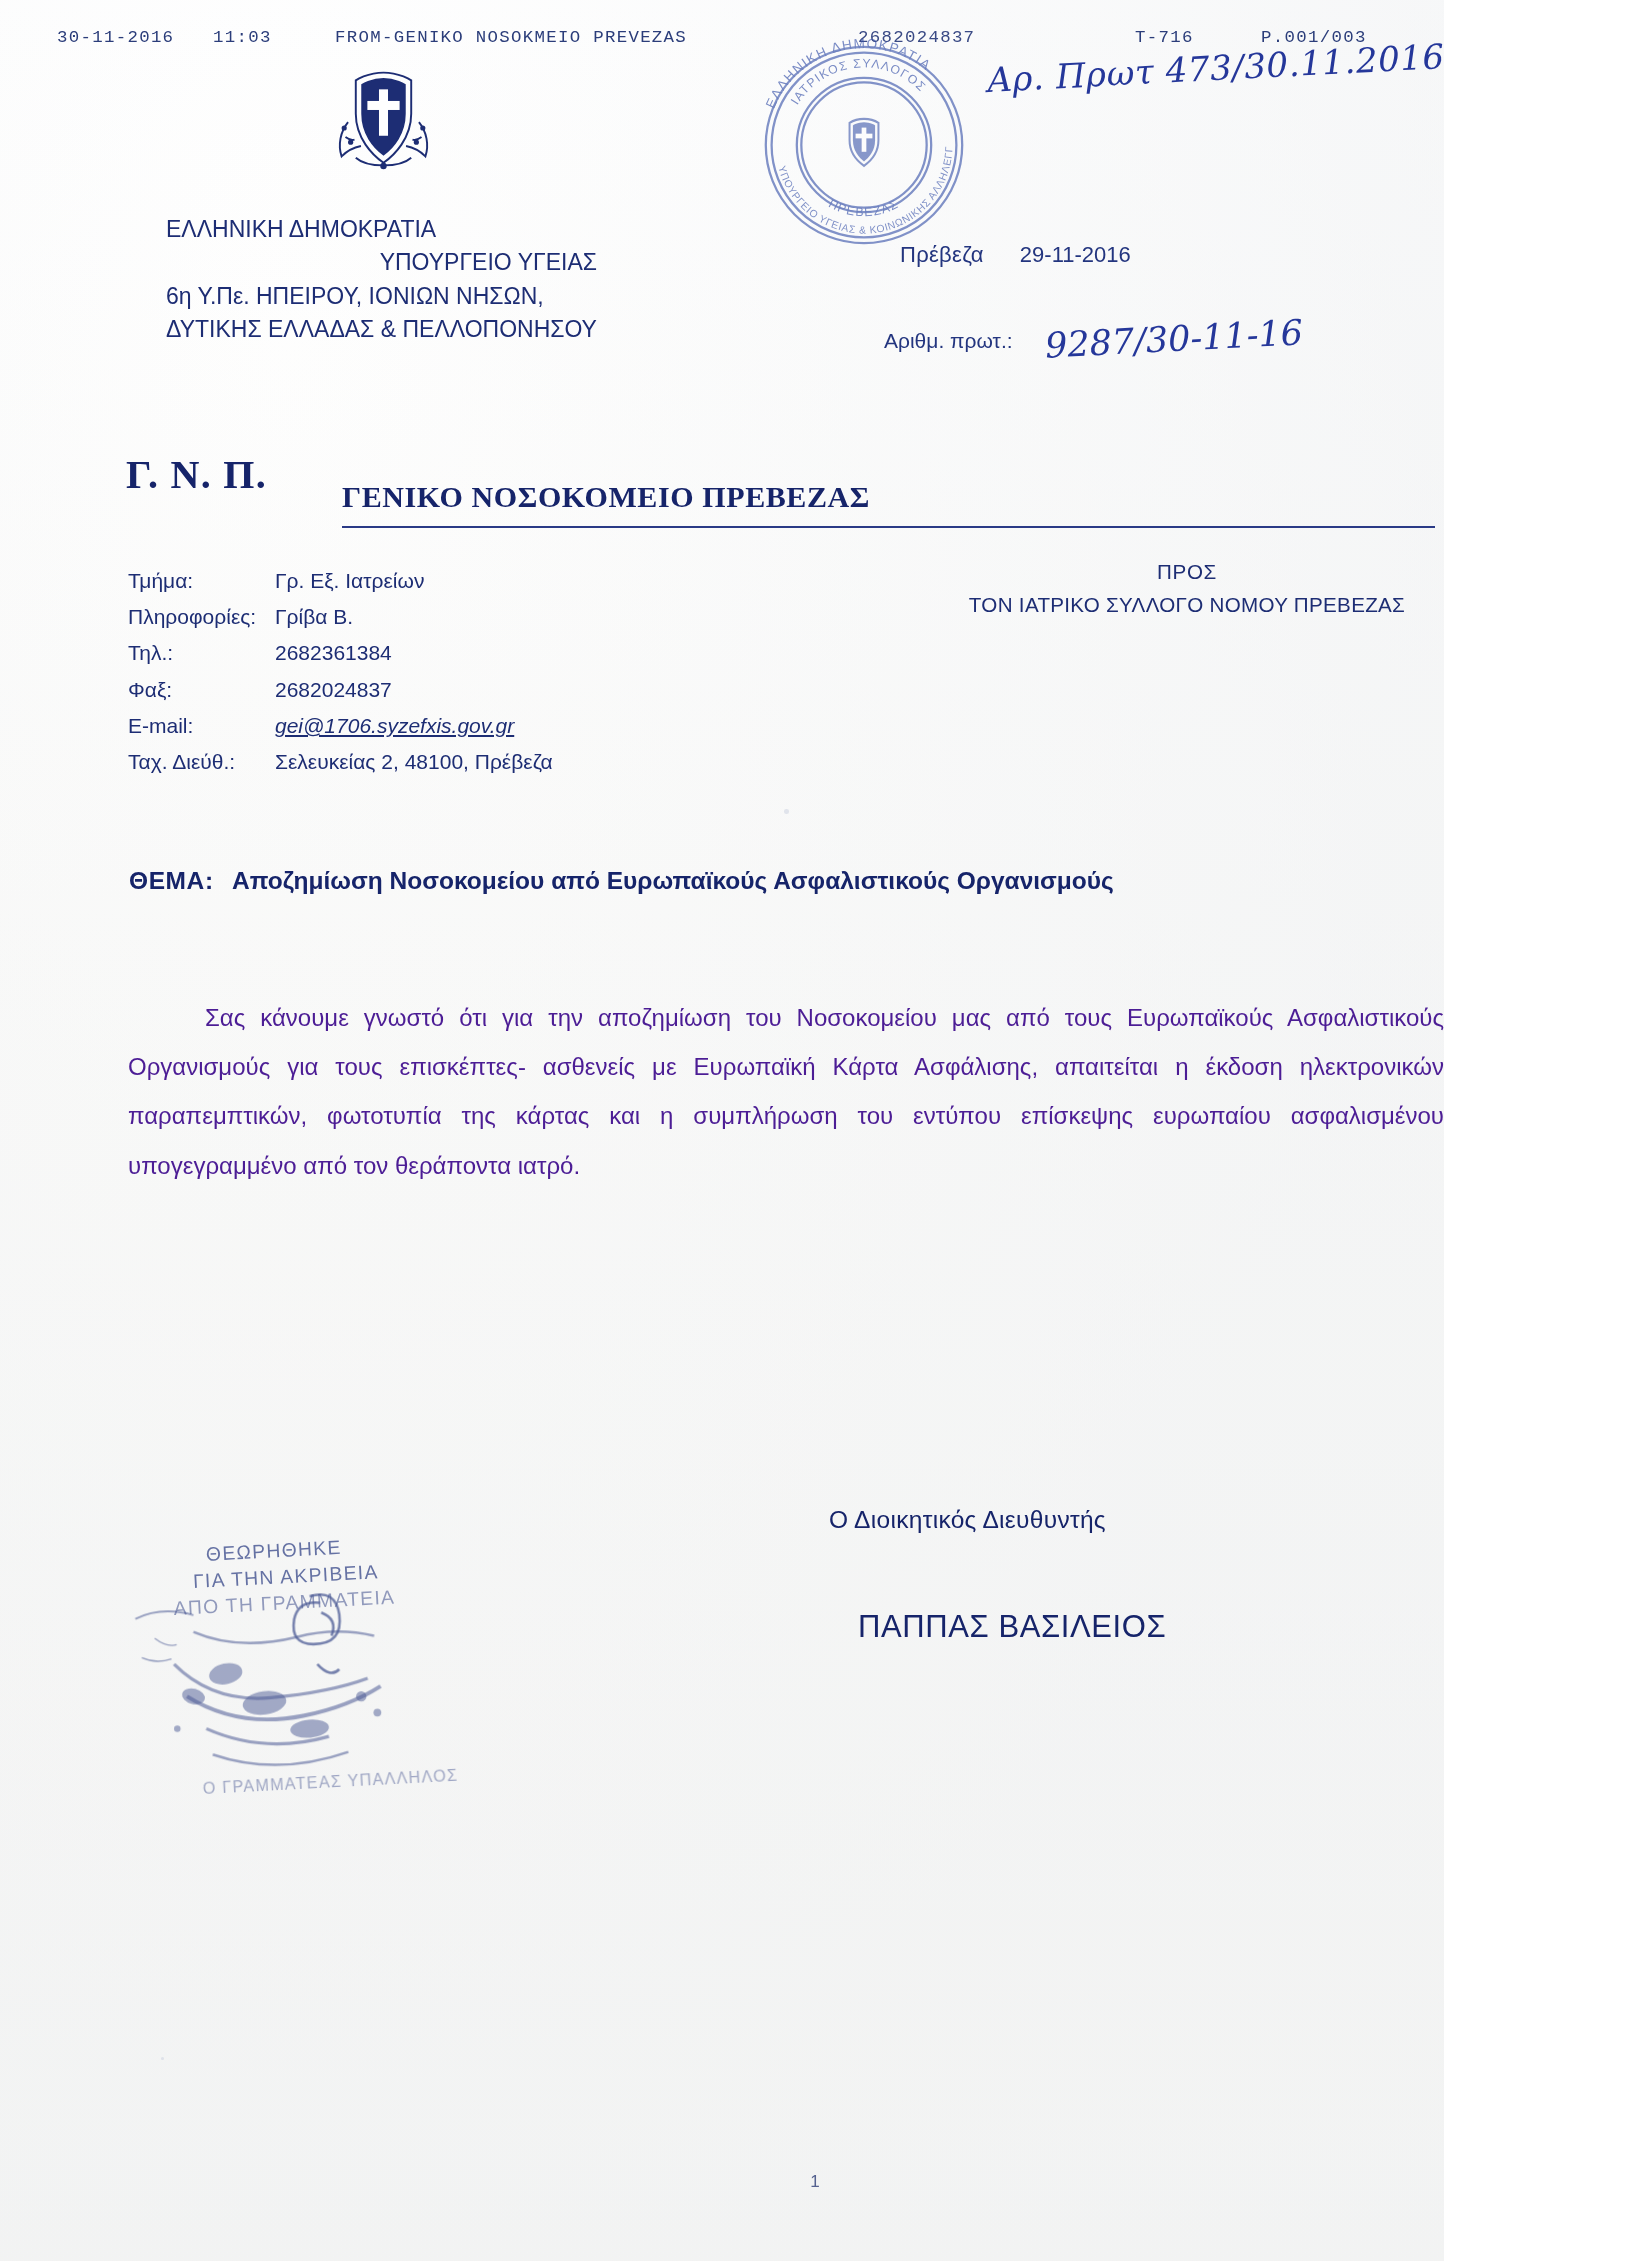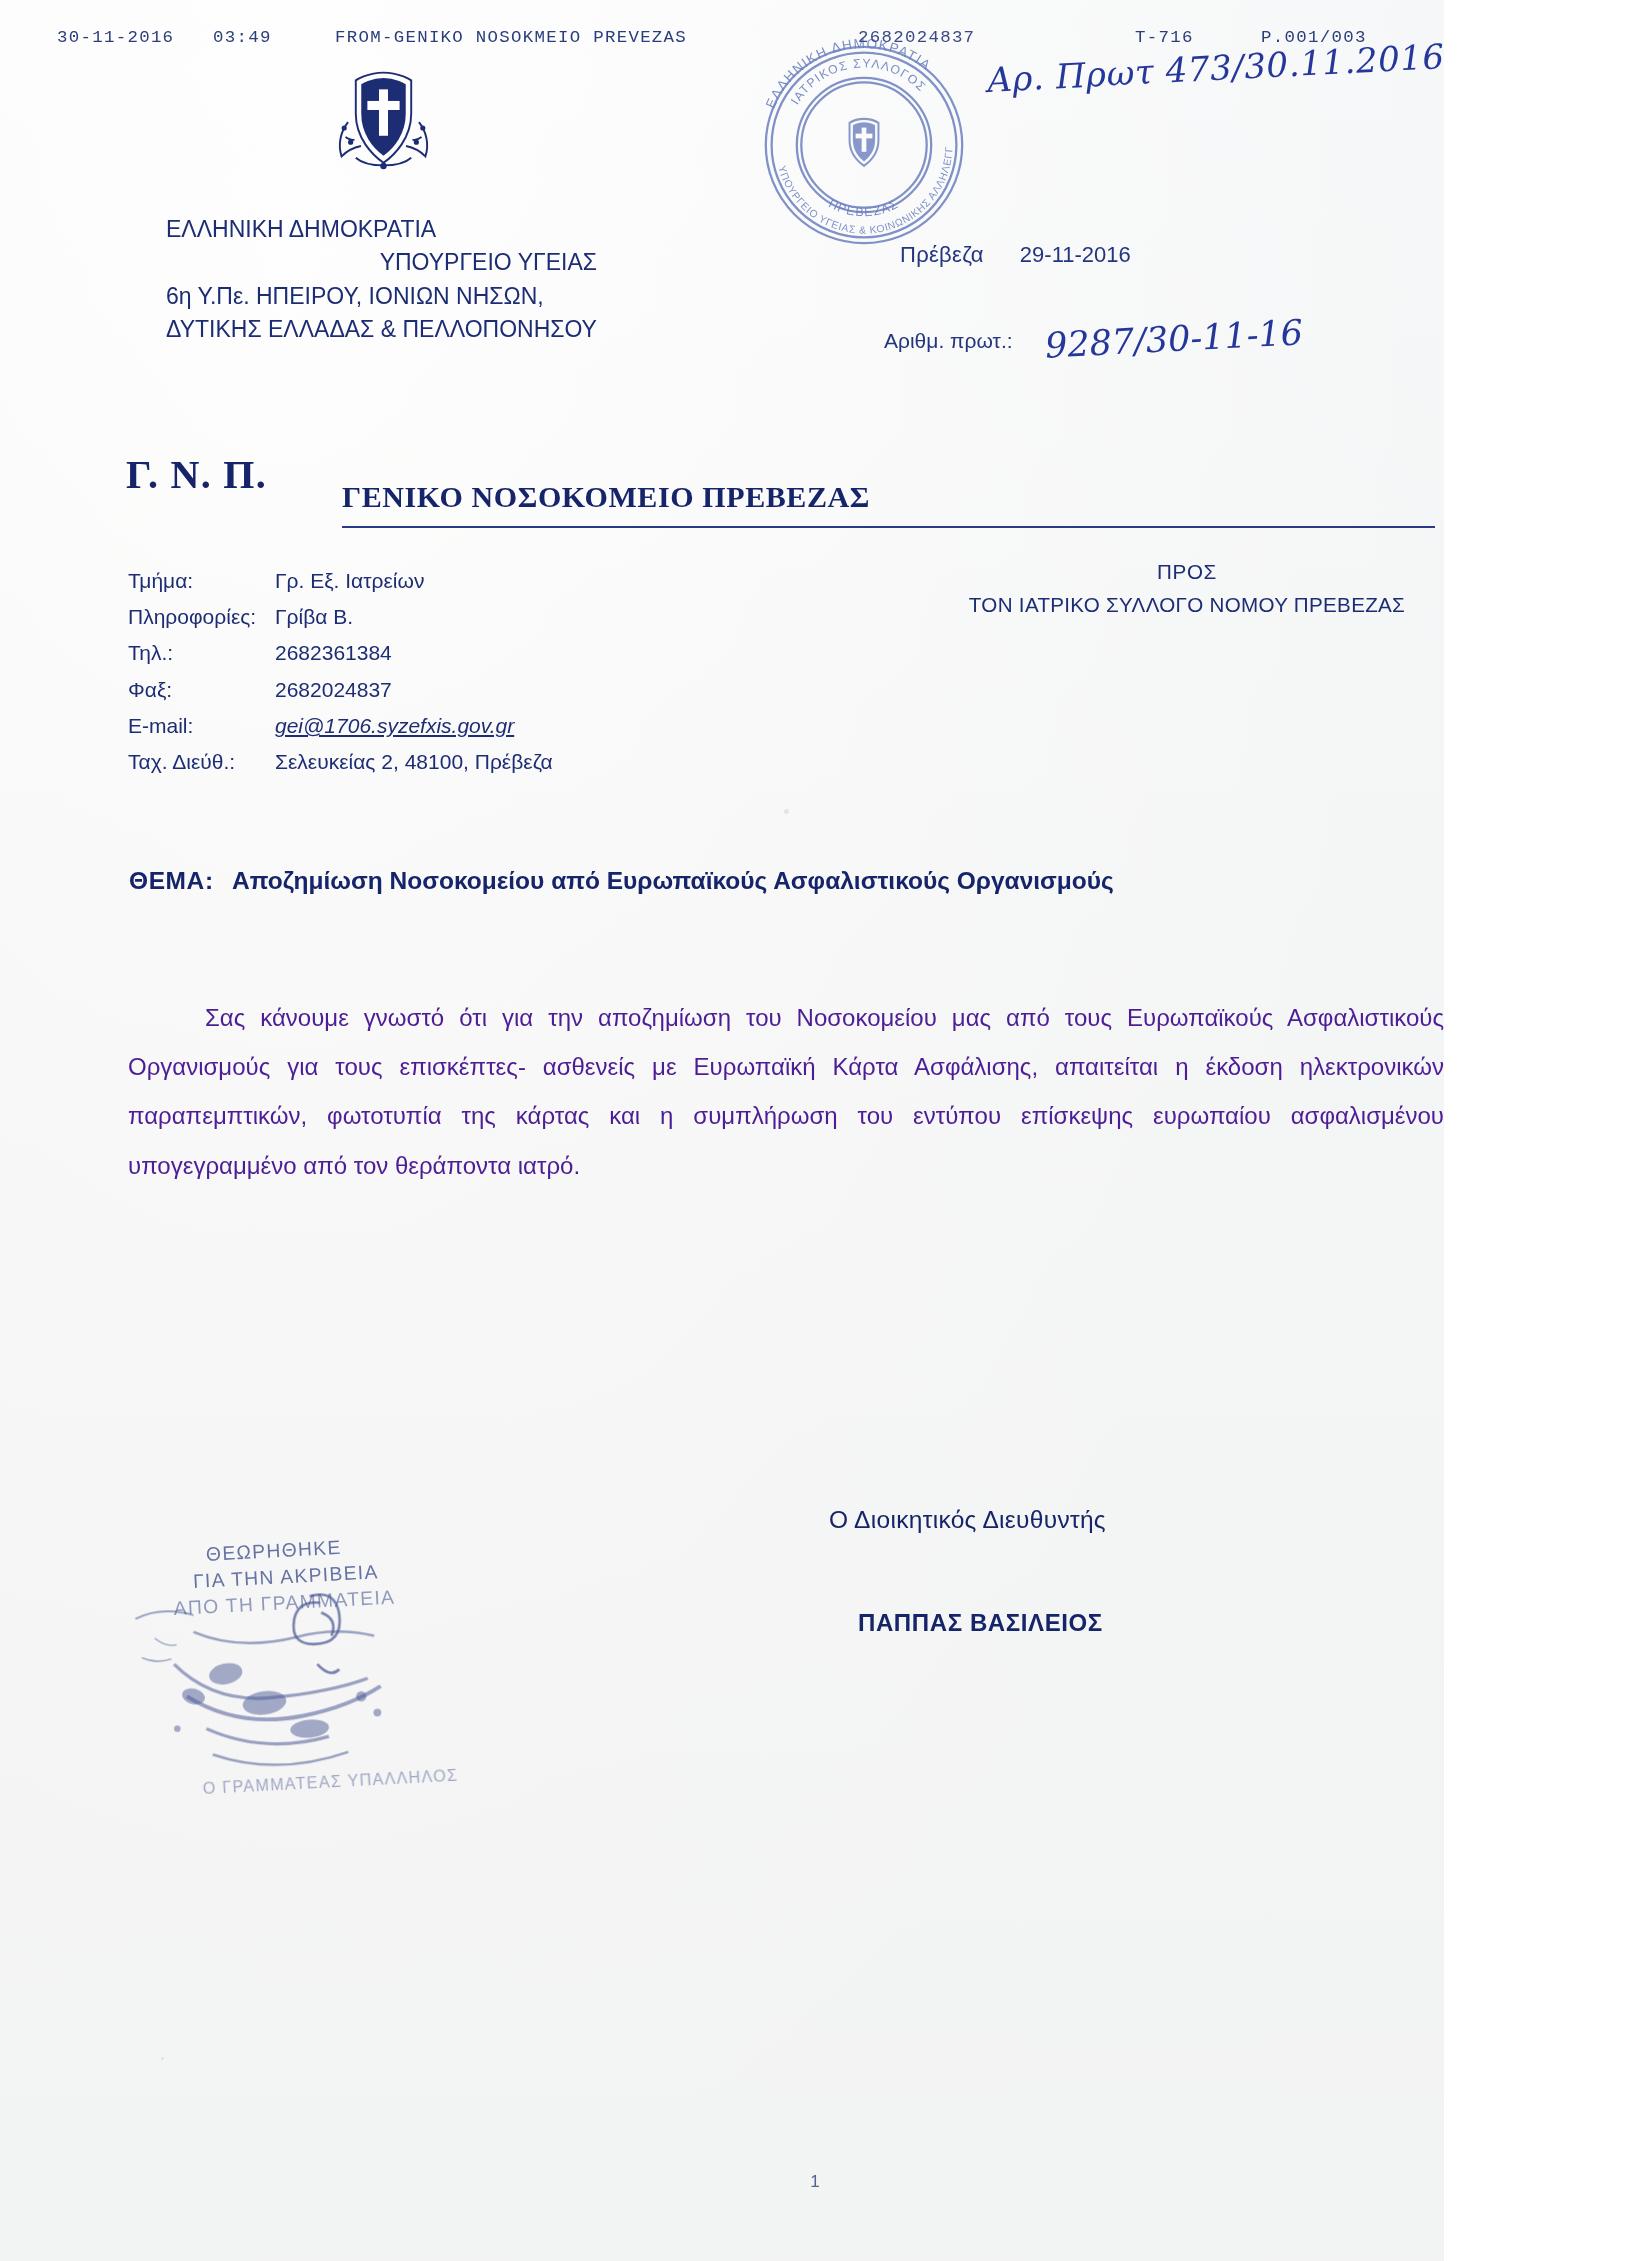--- a/index.html
+++ b/index.html
@@ -219,22 +219,22 @@
     top: 1506px;
     font-size: 24.5px;
     color: #16246a;
     white-space: nowrap;
     letter-spacing: 0.3px;
   }
   .sig-name {
     position: absolute;
     left: 858px;
     top: 1609px;
-    font-size: 24px;
-    font-weight: bold;
+    font-size: 31px;
+    font-weight: normal;
     color: #16246a;
     white-space: nowrap;
     letter-spacing: 0.6px;
   }
 
   
   .cert-stamp {
     position: absolute;
     left: 116px;
     top: 1535px;
@@ -263,21 +263,21 @@
   }
 </style>
 </head>
 <body>
 
 <div class="page">
   <div class="scan-tint"></div>
 
   <div class="fax-header">
     <span class="fx-date">30-11-2016</span>
-    <span class="fx-time">03:49</span>
+    <span class="fx-time">11:03</span>
     <span class="fx-from">FROM-GENIKO NOSOKMEIO PREVEZAS</span>
     <span class="fx-num">2682024837</span>
     <span class="fx-t">T-716</span>
     <span class="fx-p">P.001/003</span>
     <span class="fx-f">F-218</span>
   </div>
 
   <div class="emblem">
     <svg viewBox="0 0 190 180" xmlns="http://www.w3.org/2000/svg">
       <g fill="none" stroke="#1d2d74" stroke-width="3">

